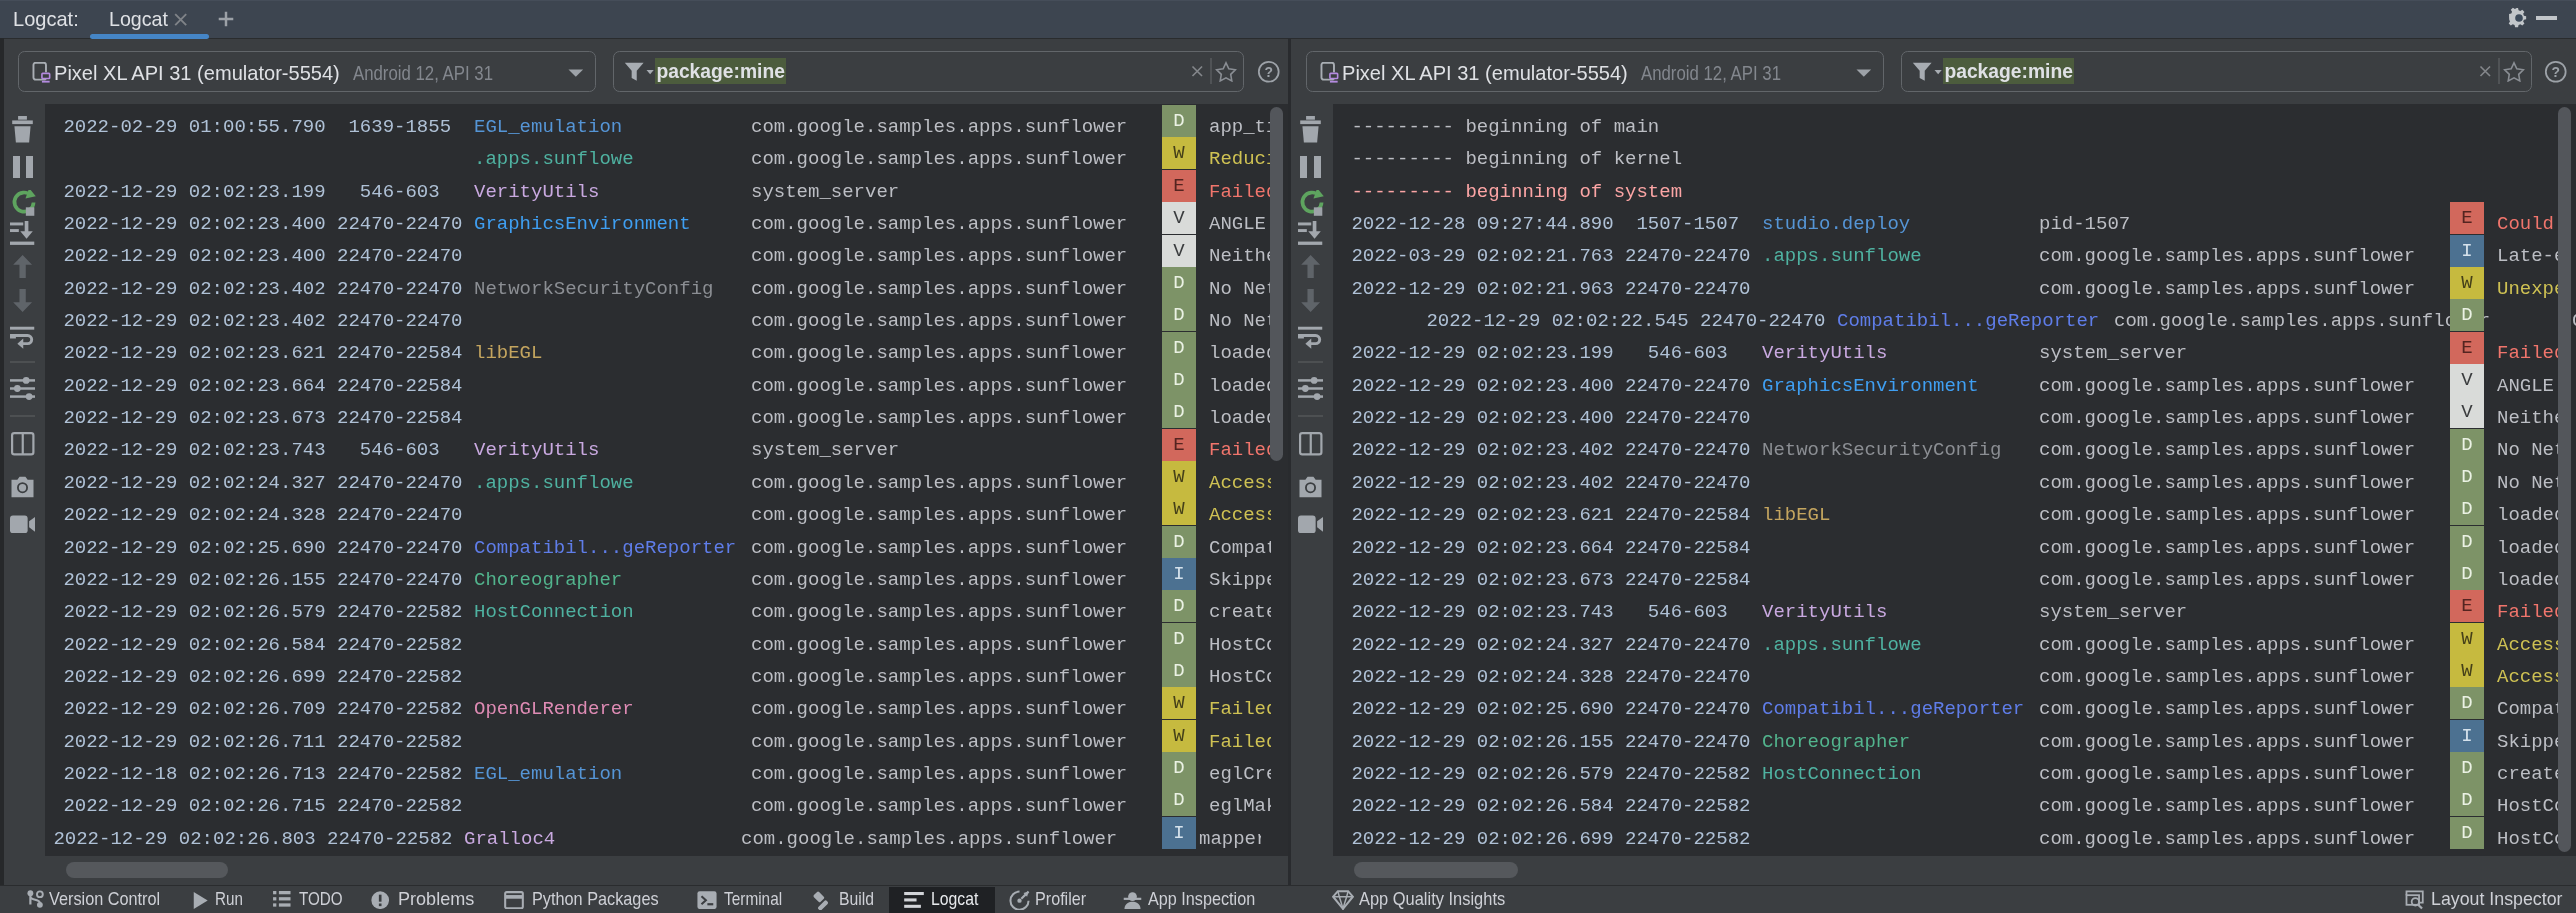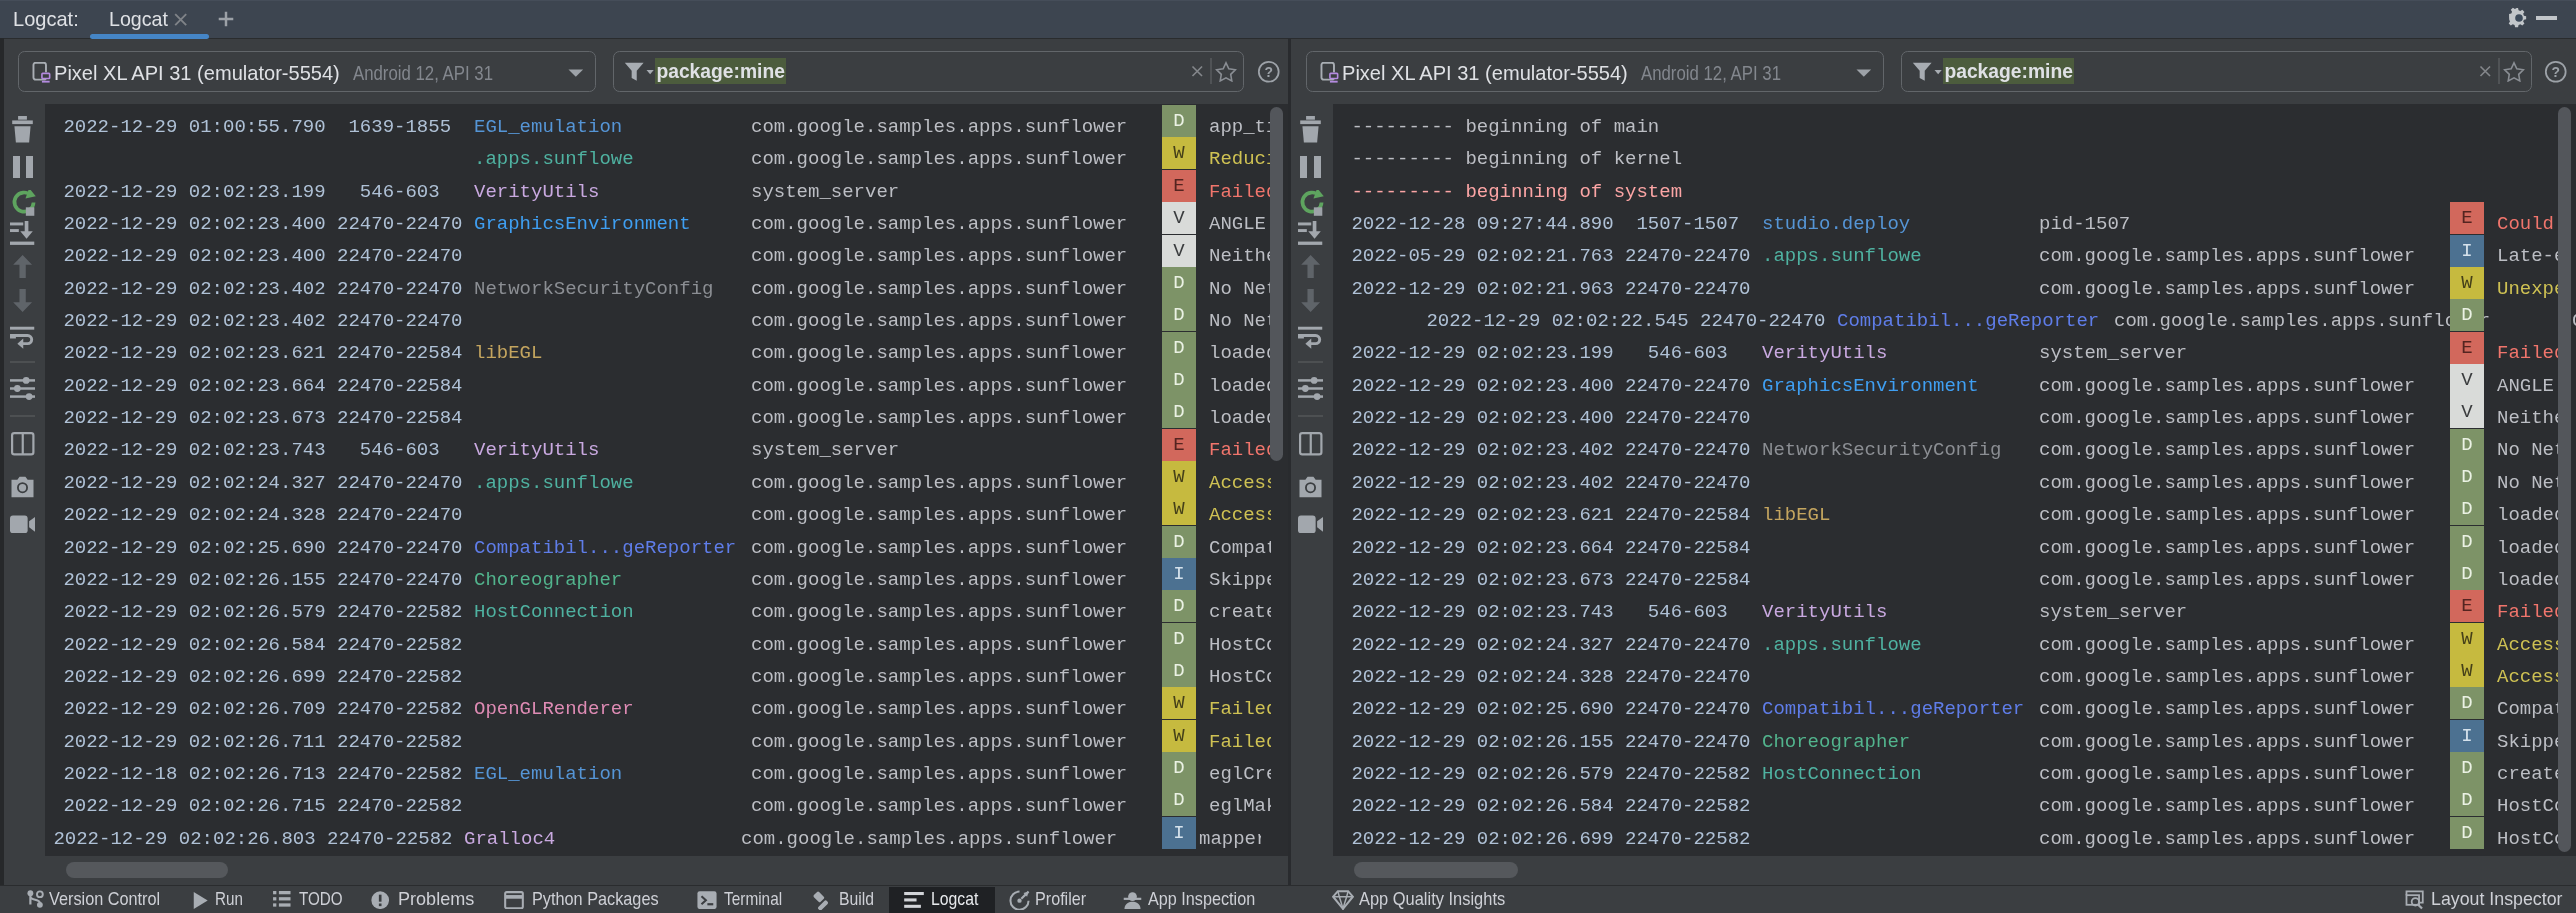--- a/index.html
+++ b/index.html
@@ -221,21 +221,21 @@
     </svg>
     <svg class="abs" style="left:1298px;top:476px" width="25" height="22" viewBox="0 0 34 30">
 <path d="M2 5 h8 l3-4 h8 l3 4 h8 v24 H2 Z" fill="#A2A7AD"></path>
 <circle cx="17" cy="16" r="7.5" fill="#3B3E41"></circle>
       <circle cx="17" cy="16" r="5" fill="#A2A7AD"></circle>
     </svg>
     <svg class="abs" style="left:1298px;top:514px" width="25" height="20.6" viewBox="0 0 34 28">
 <rect x="0" y="2" width="24" height="24" rx="4" fill="#A2A7AD"></rect>
 <path d="M26 10 L34 4 V24 L26 18 Z" fill="#A2A7AD"></path>
     </svg>
-<div class="abs row mono" style="left:45px;top:111px"><span class="meta">2022-12-29 01:00:55.790  1639-1855 </span><span class="tag" style="color:#5595D6">EGL_emulation</span><span class="pkg">com.google.samples.apps.sunflower</span><span class="msg" style="color:#BCBEC4">app_time_stats: avg=3.11ms min=1.42ms max=8.33ms count=52</span></div>
+<div class="abs row mono" style="left:45px;top:111px"><span class="meta">2022-02-29 01:00:55.790  1639-1855 </span><span class="tag" style="color:#5595D6">EGL_emulation</span><span class="pkg">com.google.samples.apps.sunflower</span><span class="msg" style="color:#BCBEC4">app_time_stats: avg=3.11ms min=1.42ms max=8.33ms count=52</span></div>
     <div class="lvl" style="left:1162px;top:105px;background:#7D9367;color:#EBF2E4">D</div>
 <div class="abs row mono" style="left:45px;top:143px"><span class="tag" style="color:#4FB2A1">.apps.sunflowe</span><span class="pkg">com.google.samples.apps.sunflower</span><span class="msg" style="color:#CEC153">Reducing the number of considered missed Gc histogram windows from 127 to 100</span></div>
     <div class="lvl" style="left:1162px;top:137px;background:#C6BA3F;color:#454019">W</div>
 <div class="abs row mono" style="left:45px;top:176px"><span class="meta">2022-12-29 02:02:23.199   546-603  </span><span class="tag" style="color:#C9A9E0">VerityUtils</span><span class="pkg">system_server</span><span class="msg" style="color:#F0756C">Failed to measure fs-verity, errno 1: /data/app/~~jQgBfLb0BZ1Amx==</span></div>
     <div class="lvl" style="left:1162px;top:170px;background:#D2685C;color:#542420">E</div>
 <div class="abs row mono" style="left:45px;top:208px"><span class="meta">2022-12-29 02:02:23.400 22470-22470</span><span class="tag" style="color:#3F9FF2">GraphicsEnvironment</span><span class="pkg">com.google.samples.apps.sunflower</span><span class="msg" style="color:#BCBEC4">ANGLE Developer option for 'com.google.samples.apps.sunflower' set to: 'default'</span></div>
     <div class="lvl" style="left:1162px;top:202px;background:#D9DBD9;color:#3A3C3E">V</div>
 <div class="abs row mono" style="left:45px;top:240px"><span class="meta">2022-12-29 02:02:23.400 22470-22470</span><span class="pkg">com.google.samples.apps.sunflower</span><span class="msg" style="color:#BCBEC4">Neither updatable production driver nor prerelease driver is supported.</span></div>
     <div class="lvl" style="left:1162px;top:235px;background:#D9DBD9;color:#3A3C3E">V</div>
 <div class="abs row mono" style="left:45px;top:273px"><span class="meta">2022-12-29 02:02:23.402 22470-22470</span><span class="tag" style="color:#8B8E93">NetworkSecurityConfig</span><span class="pkg">com.google.samples.apps.sunflower</span><span class="msg" style="color:#BCBEC4">No Network Security Config specified, using platform default</span></div>
@@ -272,21 +272,21 @@
     <div class="lvl" style="left:1162px;top:752px;background:#7D9367;color:#EBF2E4">D</div>
 <div class="abs row mono" style="left:45px;top:790px"><span class="meta">2022-12-29 02:02:26.715 22470-22582</span><span class="pkg">com.google.samples.apps.sunflower</span><span class="msg" style="color:#BCBEC4">eglMakeCurrent: 0xf1ac0b20: ver 3 1 (tinfo 0xe8d922f0) (first time)</span></div>
     <div class="lvl" style="left:1162px;top:784px;background:#7D9367;color:#EBF2E4">D</div>
 <div class="abs row mono" style="left:35px;top:823px"><span class="meta">2022-12-29 02:02:26.803 22470-22582</span><span class="tag" style="color:#C9A9E0">Gralloc4</span><span class="pkg">com.google.samples.apps.sunflower</span><span class="msg" style="color:#BCBEC4">mapper 4.x is not supported</span></div>
     <div class="lvl" style="left:1162px;top:817px;background:#4C7191;color:#D5E2EC">I</div>
 <div class="abs row mono" style="left:1333px;top:143px"><span class="meta" style="color:#BCBEC4">--------- beginning of kernel</span></div>
 <div class="abs row mono" style="left:1333px;top:111px"><span class="meta" style="color:#BCBEC4">--------- beginning of main</span></div>
 <div class="abs row mono" style="left:1333px;top:176px"><span class="meta" style="color:#fca5a5">--------- beginning of system</span></div>
 <div class="abs row mono" style="left:1333px;top:208px"><span class="meta">2022-12-28 09:27:44.890  1507-1507 </span><span class="tag" style="color:#5595D6">studio.deploy</span><span class="pkg">pid-1507</span><span class="msg" style="color:#F0756C">Could not open mux connection: Connection refused</span></div>
     <div class="lvl" style="left:2450px;top:202px;background:#D2685C;color:#542420">E</div>
-<div class="abs row mono" style="left:1333px;top:240px"><span class="meta">2022-05-29 02:02:21.763 22470-22470</span><span class="tag" style="color:#4FB2A1">.apps.sunflowe</span><span class="pkg">com.google.samples.apps.sunflower</span><span class="msg" style="color:#BCBEC4">Late-enabling -Xcheck:jni</span></div>
+<div class="abs row mono" style="left:1333px;top:240px"><span class="meta">2022-03-29 02:02:21.763 22470-22470</span><span class="tag" style="color:#4FB2A1">.apps.sunflowe</span><span class="pkg">com.google.samples.apps.sunflower</span><span class="msg" style="color:#BCBEC4">Late-enabling -Xcheck:jni</span></div>
     <div class="lvl" style="left:2450px;top:235px;background:#4C7191;color:#D5E2EC">I</div>
 <div class="abs row mono" style="left:1333px;top:273px"><span class="meta">2022-12-29 02:02:21.963 22470-22470</span><span class="pkg">com.google.samples.apps.sunflower</span><span class="msg" style="color:#CEC153">Unexpected CPU variant for x86: x86_64.</span></div>
     <div class="lvl" style="left:2450px;top:267px;background:#C6BA3F;color:#454019">W</div>
 <div class="abs row mono" style="left:1408px;top:305px"><span class="meta">2022-12-29 02:02:22.545 22470-22470</span><span class="tag" style="color:#5F7DE9">Compatibil...geReporter</span><span class="pkg">com.google.samples.apps.sunflower</span><span class="msg" style="color:#BCBEC4">Compat change id reported: 171979766; UID 10155; state: DISABLED</span></div>
     <div class="lvl" style="left:2450px;top:299px;background:#7D9367;color:#EBF2E4">D</div>
 <div class="abs row mono" style="left:1333px;top:337px"><span class="meta">2022-12-29 02:02:23.199   546-603  </span><span class="tag" style="color:#C9A9E0">VerityUtils</span><span class="pkg">system_server</span><span class="msg" style="color:#F0756C">Failed to measure fs-verity, errno 1: /data/app/~~jQgBfLb0BZ1Amx==</span></div>
     <div class="lvl" style="left:2450px;top:332px;background:#D2685C;color:#542420">E</div>
 <div class="abs row mono" style="left:1333px;top:370px"><span class="meta">2022-12-29 02:02:23.400 22470-22470</span><span class="tag" style="color:#3F9FF2">GraphicsEnvironment</span><span class="pkg">com.google.samples.apps.sunflower</span><span class="msg" style="color:#BCBEC4">ANGLE Developer option for 'com.google.samples.apps.sunflower' set to: 'default'</span></div>
     <div class="lvl" style="left:2450px;top:364px;background:#D9DBD9;color:#3A3C3E">V</div>
 <div class="abs row mono" style="left:1333px;top:402px"><span class="meta">2022-12-29 02:02:23.400 22470-22470</span><span class="pkg">com.google.samples.apps.sunflower</span><span class="msg" style="color:#BCBEC4">Neither updatable production driver nor prerelease driver is supported.</span></div>

